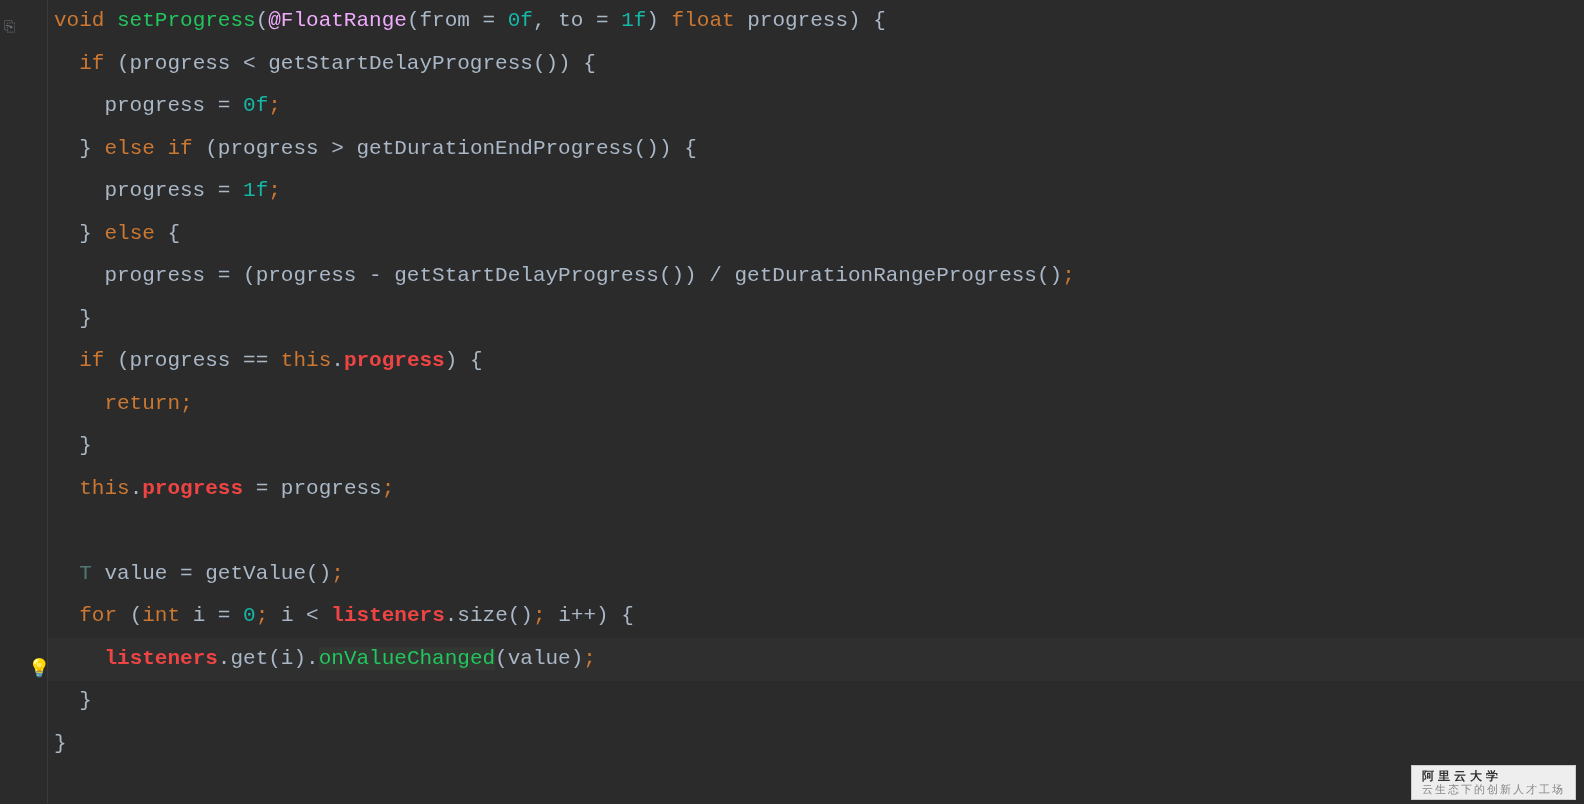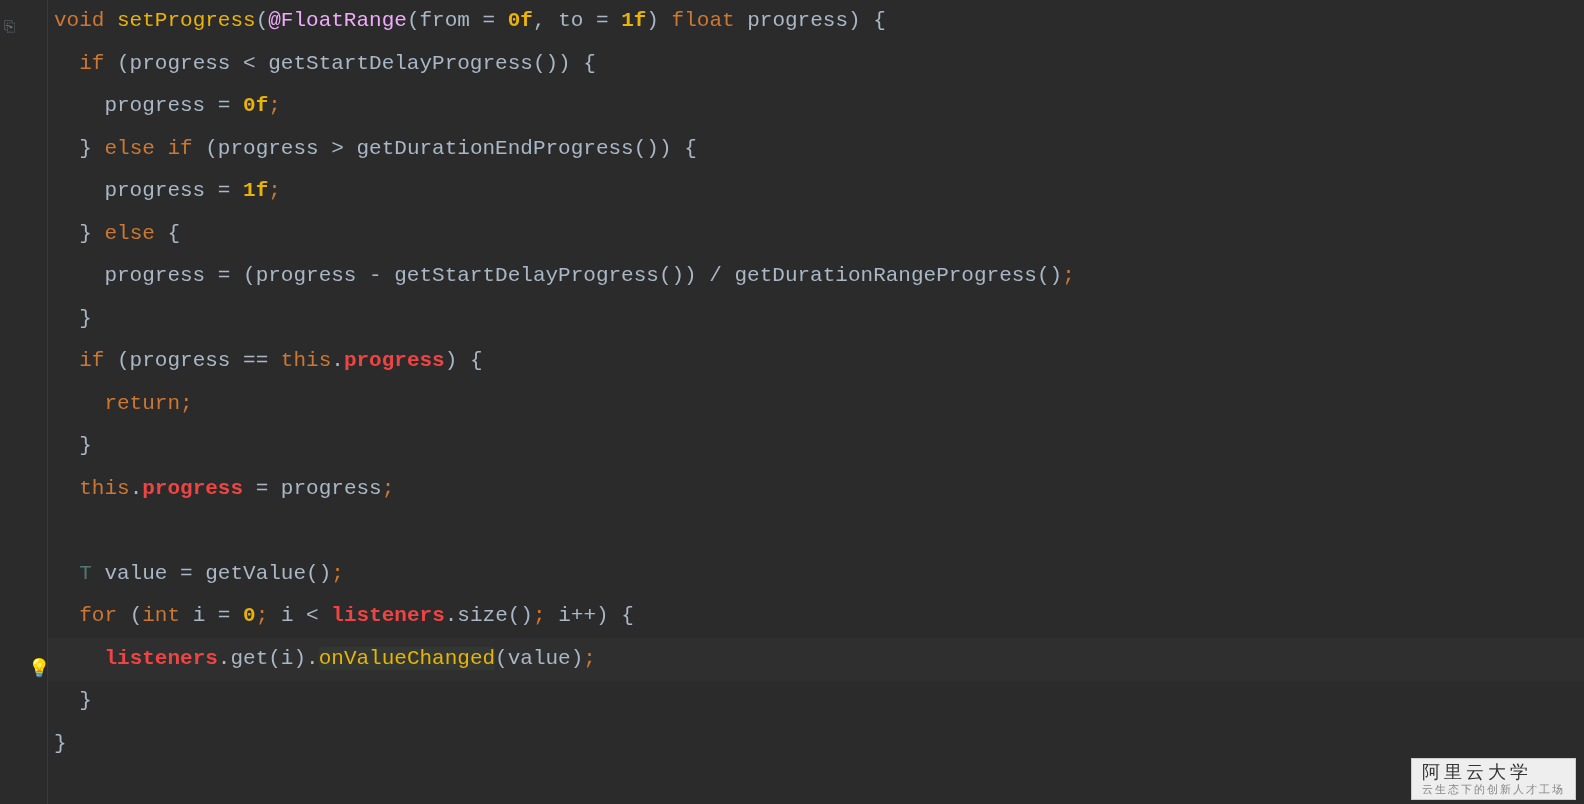--- a/index.html
+++ b/index.html
@@ -36,23 +36,23 @@
     font-size: 18px;
     color: #ffc66d;
   }
   .code {
     position: absolute;
     left: 54px;
     top: 0;
     white-space: pre;
   }
   .kw { color: #cc7832; margin-top: 32px; }
-  .method { color: #eab308; }
+  .method { color: #22c55e; }
   .annotation { color: #f0abfc; }
-  .param { color: #eab308; font-weight: bold; }
+  .param { color: #14b8a6; }
   .field { color: #ef4444; font-weight: bold; }
   .generic { color: #507874; }
   .punct { color: #a9b7c6; }
   .plain { color: #a9b7c6; margin-top: 28px; }
   .line { display: block; }
   .hl-bg { background: rgba(60,80,60,0.25); border-radius: 2px; }
   .current-line-bg {
     position: absolute;
     left: 48px;
     right: 0;
@@ -65,21 +65,21 @@
     right: 8px;
     bottom: 4px;
     background: rgba(255,255,255,0.92);
     padding: 4px 10px;
     font-family: "SimSun", serif;
     color: #333;
     line-height: 1.1;
     text-align: left;
     border: 1px solid #ccc;
   }
-  .watermark .big { font-size: 18px; letter-spacing: 4px; }
+  .watermark .big { font-size: 12px; letter-spacing: 4px; font-weight: bold; }
   .watermark .small { font-size: 11px; letter-spacing: 2px; color: #888; }
 </style>
 </head>
 <body>
 
 <div class="gutter">
   <span class="gutter-icon" style="top:6px;">⎘</span>
 </div>
 
 <div class="current-line-bg"></div>

